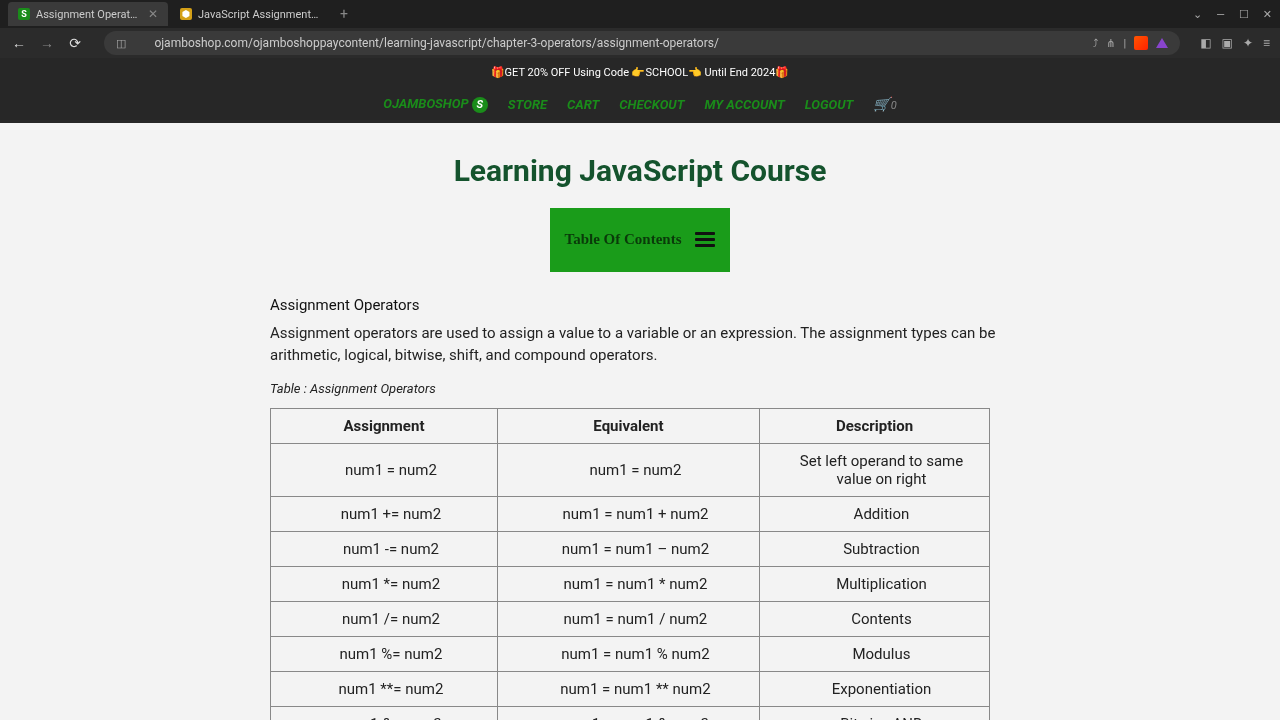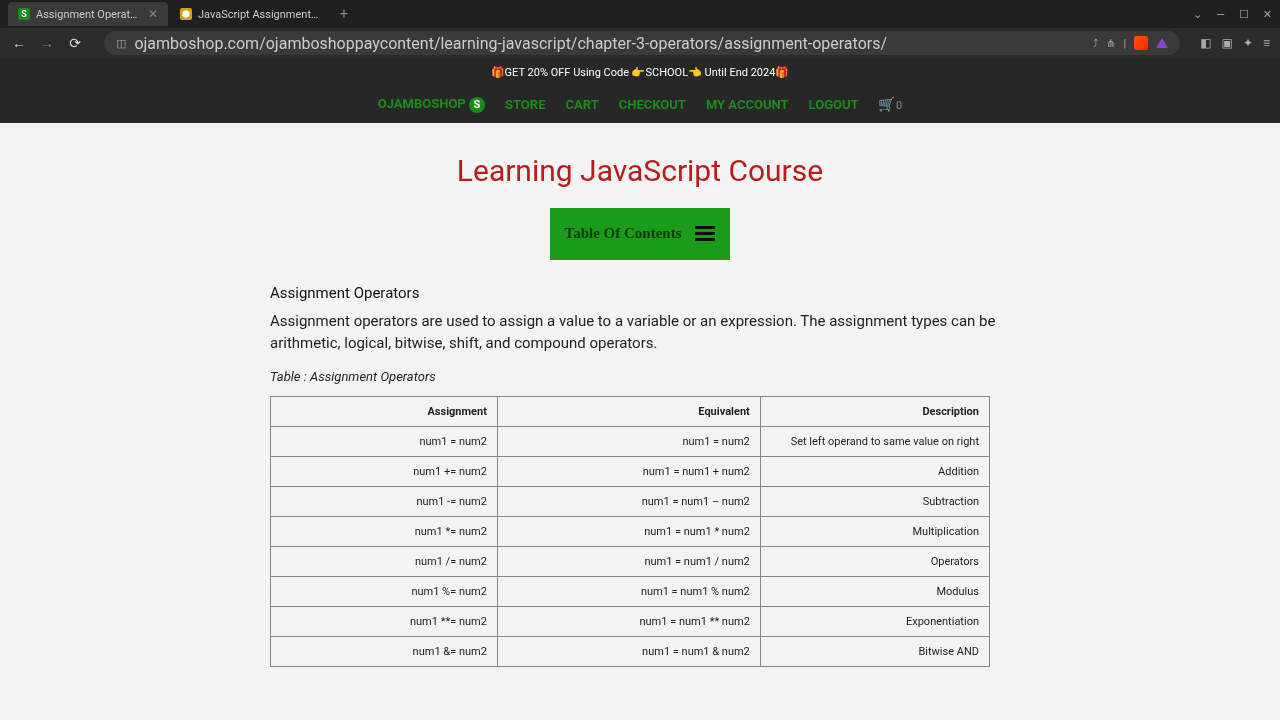--- a/index.html
+++ b/index.html
@@ -17,52 +17,52 @@
 .tab-close { color: #888; font-size: 12px; cursor: pointer; }
 .tab-add { color: #888; font-size: 14px; padding: 0 8px; cursor: pointer; }
 .window-controls { margin-left: auto; display: flex; gap: 14px; color: #aaa; font-size: 11px; }
 .window-ctrl { cursor: pointer; }
 
 .toolbar { display: flex; align-items: center; height: 30px; padding: 0 10px; gap: 10px; background: #2b2b2b; }
 .nav-btn { color: #888; font-size: 14px; cursor: pointer; width: 18px; text-align: center; }
 .nav-btn.enabled { color: #ddd; }
 .url-bar { flex: 1; display: flex; align-items: center; background: #3a3a3a; border-radius: 14px; height: 24px; padding: 0 12px; gap: 8px; margin: 0 10px; }
 .url-icon { color: #aaa; font-size: 11px; }
-.url-text { color: #ccc; font-size: 16px; flex: 1; }
+.url-text { color: #ccc; font-size: 12px; flex: 1; margin-left: 20px; }
 .toolbar-icons { display: flex; gap: 10px; color: #aaa; font-size: 12px; align-items: center; }
 .toolbar-icon { cursor: pointer; }
 .brave-icon { width: 14px; height: 14px; background: linear-gradient(135deg, #ff5500, #ff2200); border-radius: 2px; }
 .purple-icon { width: 0; height: 0; border-left: 6px solid transparent; border-right: 6px solid transparent; border-bottom: 10px solid #8844cc; }
 
 
 .page { height: calc(720px - 58px); overflow-y: auto; background: #f3f3f3; position: relative; }
 .page::-webkit-scrollbar { width: 12px; }
 .page::-webkit-scrollbar-track { background: #2a2a2a; }
 .page::-webkit-scrollbar-thumb { background: #555; border-radius: 2px; }
 
 .promo-bar { background: #272727; color: white; text-align: center; padding: 8px; font-size: 11px; }
 .nav-bar { background: #272727; padding: 6px 0 10px; text-align: center; }
-.nav-links { display: inline-flex; gap: 20px; align-items: center; }
+.nav-links { display: inline-flex; gap: 20px; align-items: center; font-style: italic; }
 .nav-link { color: #1a8c1a; font-weight: bold; font-size: 13px; text-decoration: none; cursor: pointer; }
 .nav-logo { display: inline-flex; align-items: center; justify-content: center; width: 16px; height: 16px; background: #1a8c1a; color: white; border-radius: 50%; font-size: 11px; font-weight: bold; }
 .cart-icon { color: #1a8c1a; font-size: 14px; }
 .cart-count { color: #888; font-size: 11px; }
 
 .content { max-width: 740px; margin: 0 auto; padding: 20px 0; }
-.page-title { font-size: 30px; font-weight: normal; text-align: center; margin: 10px 0 20px; color: #b91c1c; }
-.toc-button { display: flex; align-items: center; justify-content: center; gap: 14px; background: #1a9c1a; color: #0a3a0a; font-weight: bold; font-size: 15px; width: 180px; height: 52px; margin: 0 auto 24px; cursor: pointer; font-family: Georgia, serif; }
+.page-title { font-size: 30px; font-weight: bold; text-align: center; margin: 10px 0 20px; color: #14532d; }
+.toc-button { display: flex; align-items: center; justify-content: center; gap: 14px; background: #1a9c1a; color: #0a3a0a; font-weight: bold; font-size: 15px; width: 180px; height: 64px; margin: 0 auto 24px; cursor: pointer; font-family: Georgia, serif; }
 .toc-hamburger { display: flex; flex-direction: column; gap: 3px; }
 .toc-hamburger span { width: 20px; height: 3px; background: #111; border-radius: 1px; }
 
 .section-title { font-size: 15px; font-weight: normal; margin: 14px 0 8px; color: #111; }
 .section-text { font-size: 15px; line-height: 1.5; color: #222; margin-bottom: 14px; }
 .table-caption { font-style: italic; font-size: 13px; color: #222; margin-bottom: 12px; }
 
 table { border-collapse: collapse; width: 720px; }
-th, td { border: 1px solid #888; padding: 8px 10px; text-align: right; font-size: 11px; color: #222; }
+th, td { border: 1px solid #888; padding: 8px 10px; text-align: center; font-size: 15px; color: #222; }
 th { font-weight: bold; background: #f3f3f3; }
 td { background: #f3f3f3; padding-left: 24px; }
 th:nth-child(1), td:nth-child(1) { width: 240px; }
 th:nth-child(2), td:nth-child(2) { width: 280px; }
 th:nth-child(3), td:nth-child(3) { width: 240px; }
 </style>
 </head>
 <body>
 
 <div class="browser-chrome">
@@ -160,21 +160,21 @@
             <td>Subtraction</td>
           </tr>
           <tr>
             <td>num1 *= num2</td>
             <td>num1 = num1 * num2</td>
             <td>Multiplication</td>
           </tr>
           <tr>
             <td>num1 /= num2</td>
             <td>num1 = num1 / num2</td>
-            <td>Operators</td>
+            <td>Contents</td>
           </tr>
           <tr>
             <td>num1 %= num2</td>
             <td>num1 = num1 % num2</td>
             <td>Modulus</td>
           </tr>
           <tr>
             <td>num1 **= num2</td>
             <td>num1 = num1 ** num2</td>
             <td>Exponentiation</td>

